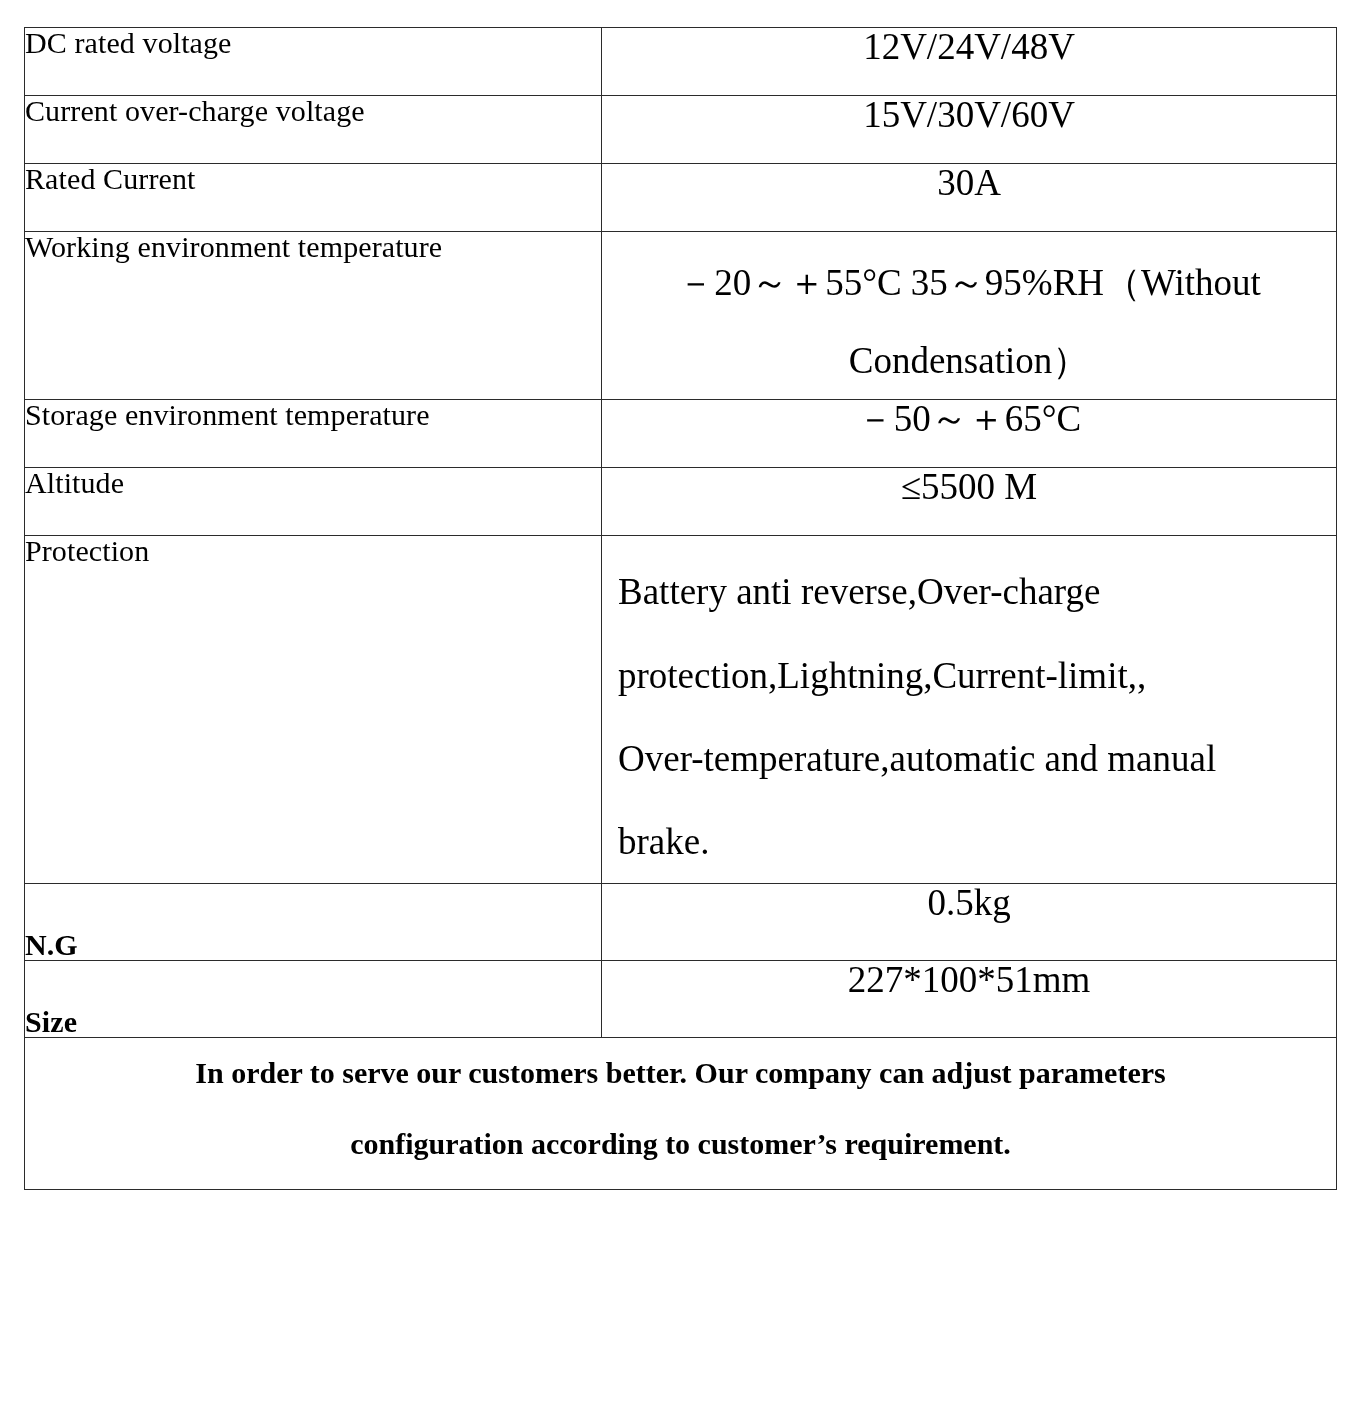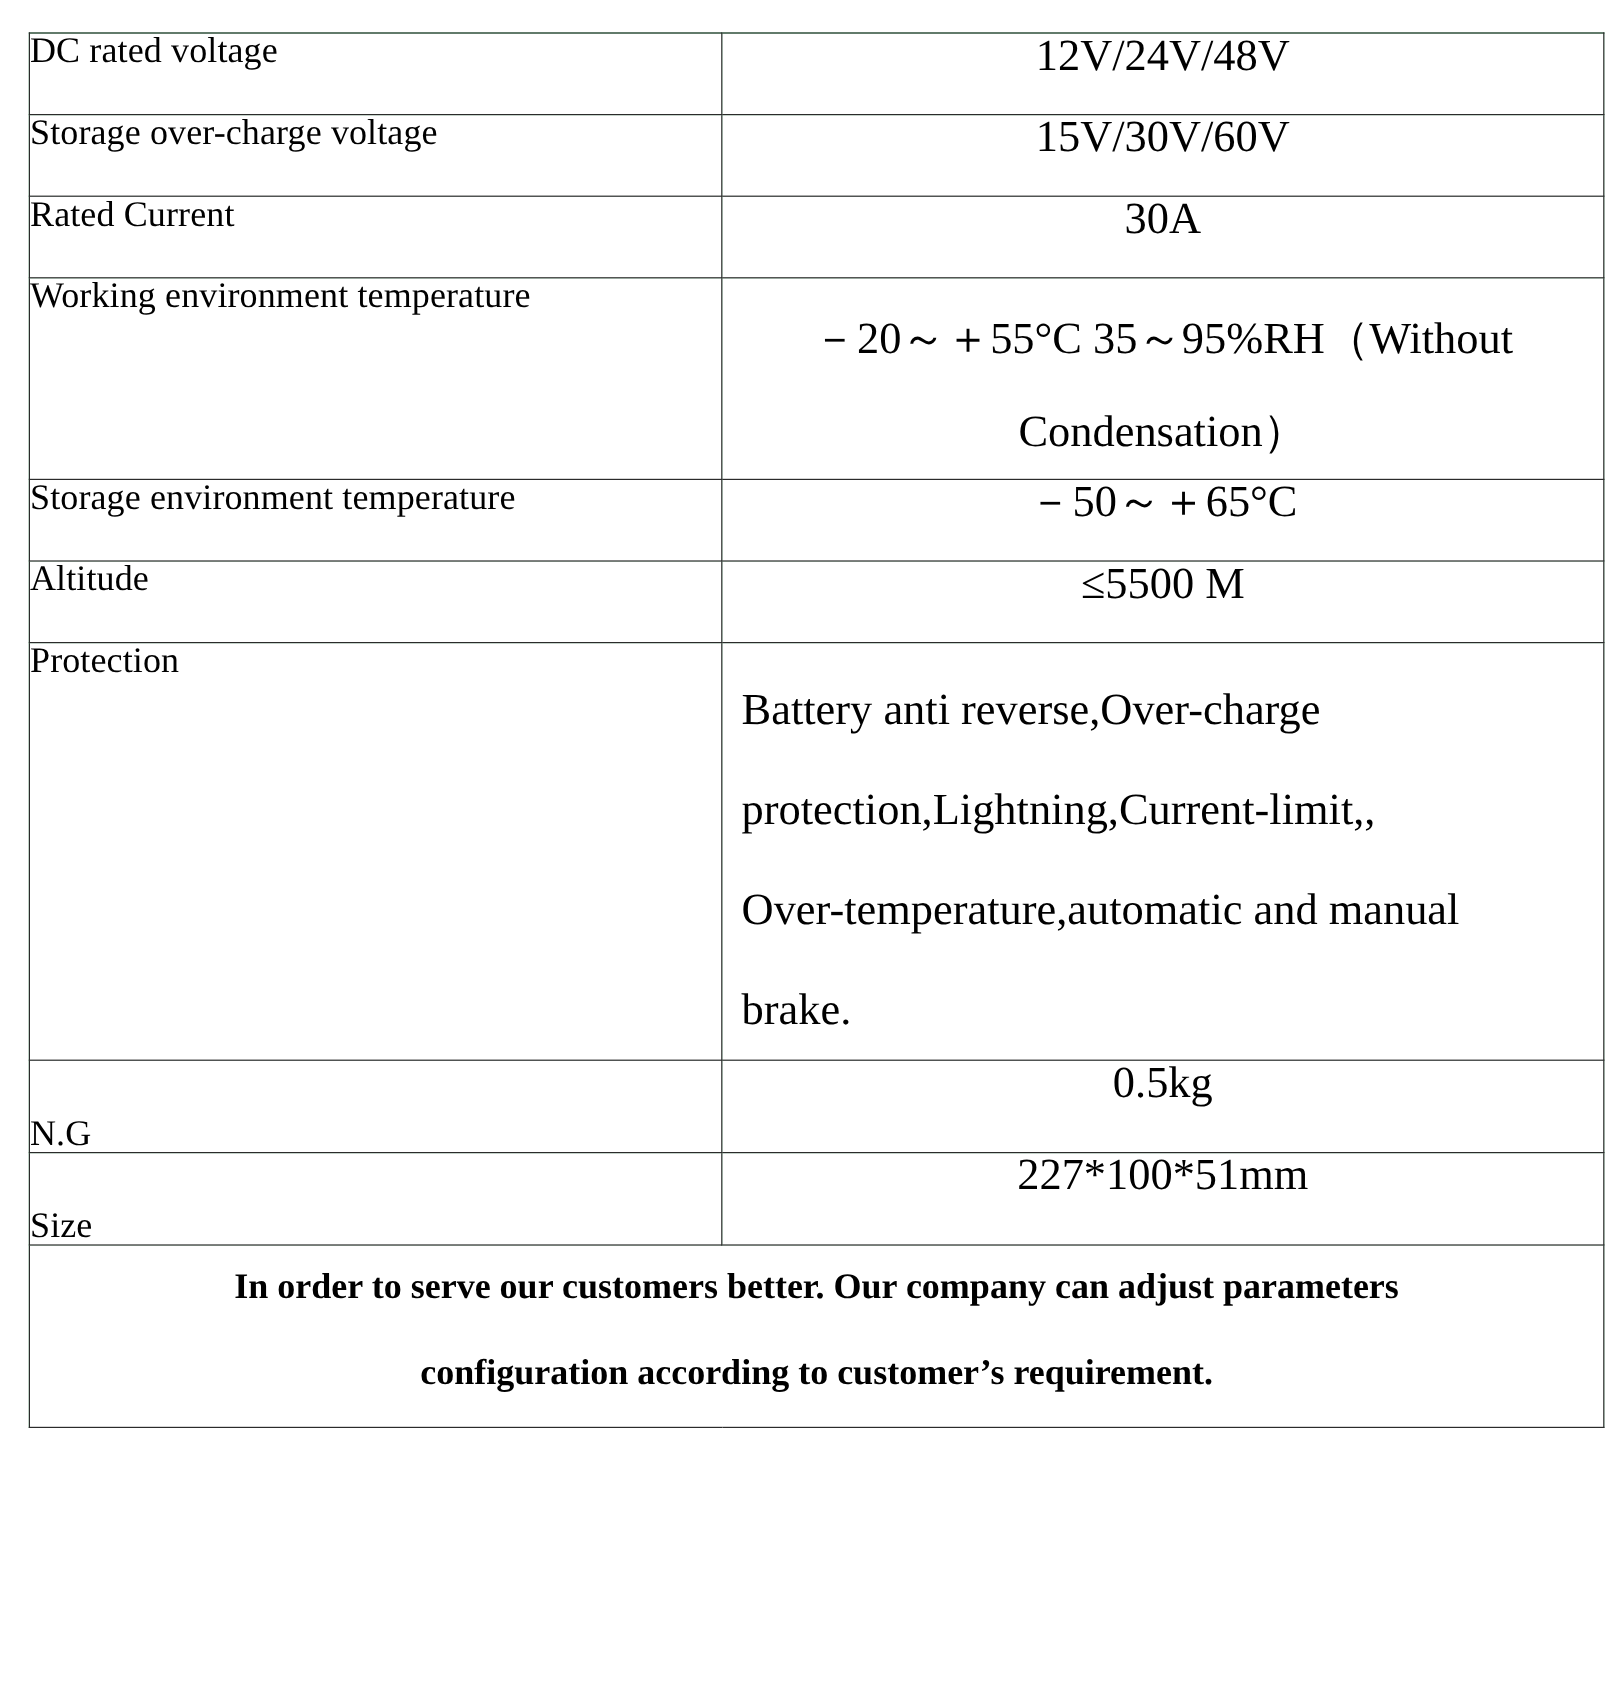--- a/index.html
+++ b/index.html
@@ -23,21 +23,21 @@
     background: #ffffff;
   }
 
   table.spec-table {
     position: absolute;
     left: 24px;
     top: 27px;
     width: 1312px;
     border-collapse: collapse;
     table-layout: fixed;
-    background: #86efac;
+    background: #eab308;
   }
 
   table.spec-table td {
     border: 1.6px solid #2b2b2b;
     padding: 0;
     vertical-align: top;
     background: #ffffff;
   }
 
   col.c-label { width: 577px; }
@@ -46,20 +46,21 @@
   
   .label-cell {
     font-size: 30px;
     line-height: 1.0;
     padding: 18px 0 0 16px;
     letter-spacing: 0.1px;
     white-space: nowrap;
   }
   .label-cell.low {
     padding-top: 46px;
+    font-weight: bold;
   }
 
   
   .value-cell {
     font-size: 37px;
     line-height: 1.0;
     text-align: center;
     padding: 18px 10px 0 10px;
   }
   .value-cell.multiline {
@@ -107,21 +108,21 @@
       <col class="c-value">
     </colgroup>
     <tbody>
 
       <tr class="r-std">
         <td class="label-cell">DC rated voltage</td>
         <td class="value-cell">12V/24V/48V</td>
       </tr>
 
       <tr class="r-std">
-        <td class="label-cell">Storage over-charge voltage</td>
+        <td class="label-cell">Current over-charge voltage</td>
         <td class="value-cell">15V/30V/60V</td>
       </tr>
 
       <tr class="r-std">
         <td class="label-cell">Rated Current</td>
         <td class="value-cell">30A</td>
       </tr>
 
 
       <tr class="r-work">

